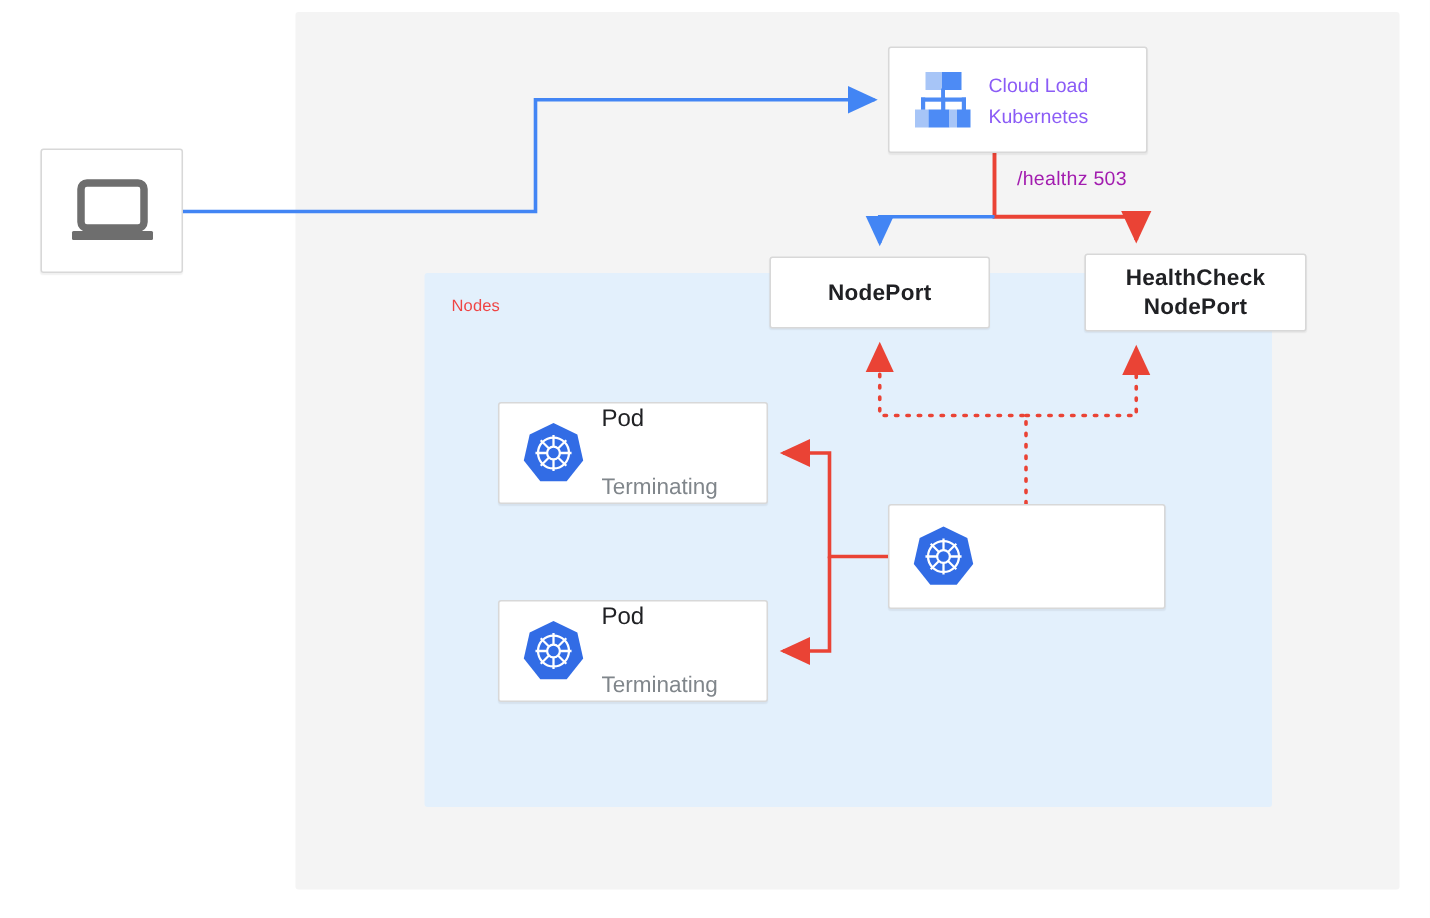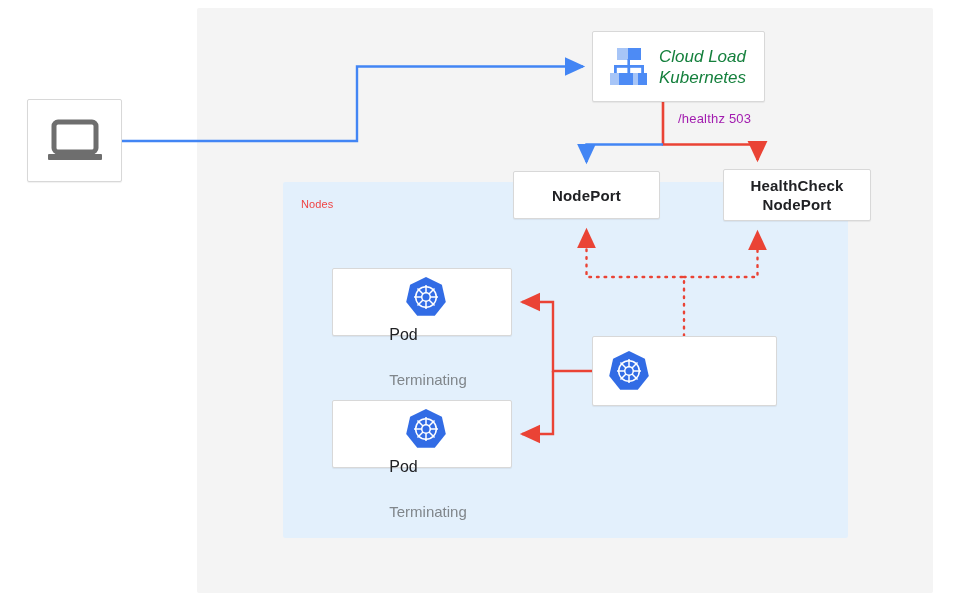--- a/index.html
+++ b/index.html
@@ -59,25 +59,24 @@
 
   
   #clb-box {
     left: 592px; top: 31px;
     width: 173px; height: 71px;
     display: flex; align-items: center;
     padding-left: 10px;
   }
   #clb-box .icon { width: 52px; flex: 0 0 52px; display:flex; align-items:center; justify-content:center;}
   #clb-box .text {
-    font-size: 17px;
-    color: #15803d;
+    font-size: 13px;
+    color: #8b5cf6;
     line-height: 21px;
     padding-left: 4px;
-    font-style: italic;
   }
 
   
   #nodeport-box {
     left: 513px; top: 171px;
     width: 147px; height: 48px;
     display:flex; align-items:center; justify-content:center;
   }
   #healthcheck-box {
     left: 684px; top: 169px;
@@ -91,21 +90,20 @@
     text-align: center;
     line-height: 19px;
     letter-spacing: .2px;
   }
 
   
   .pod-box {
     width: 180px; height: 68px;
     display: flex; align-items: center;
     padding-left: 8px;
-    flex-direction: column;
   }
   #pod-box-1 { left: 332px; top: 268px; }
   #pod-box-2 { left: 332px; top: 400px; }
   #kubeproxy-box {
     left: 592px; top: 336px;
     width: 185px; height: 70px;
     display: flex; align-items: center;
     padding-left: 8px;
   }
   .k8s-wrap { width: 56px; flex: 0 0 56px; display:flex; align-items:center; justify-content:center; }

